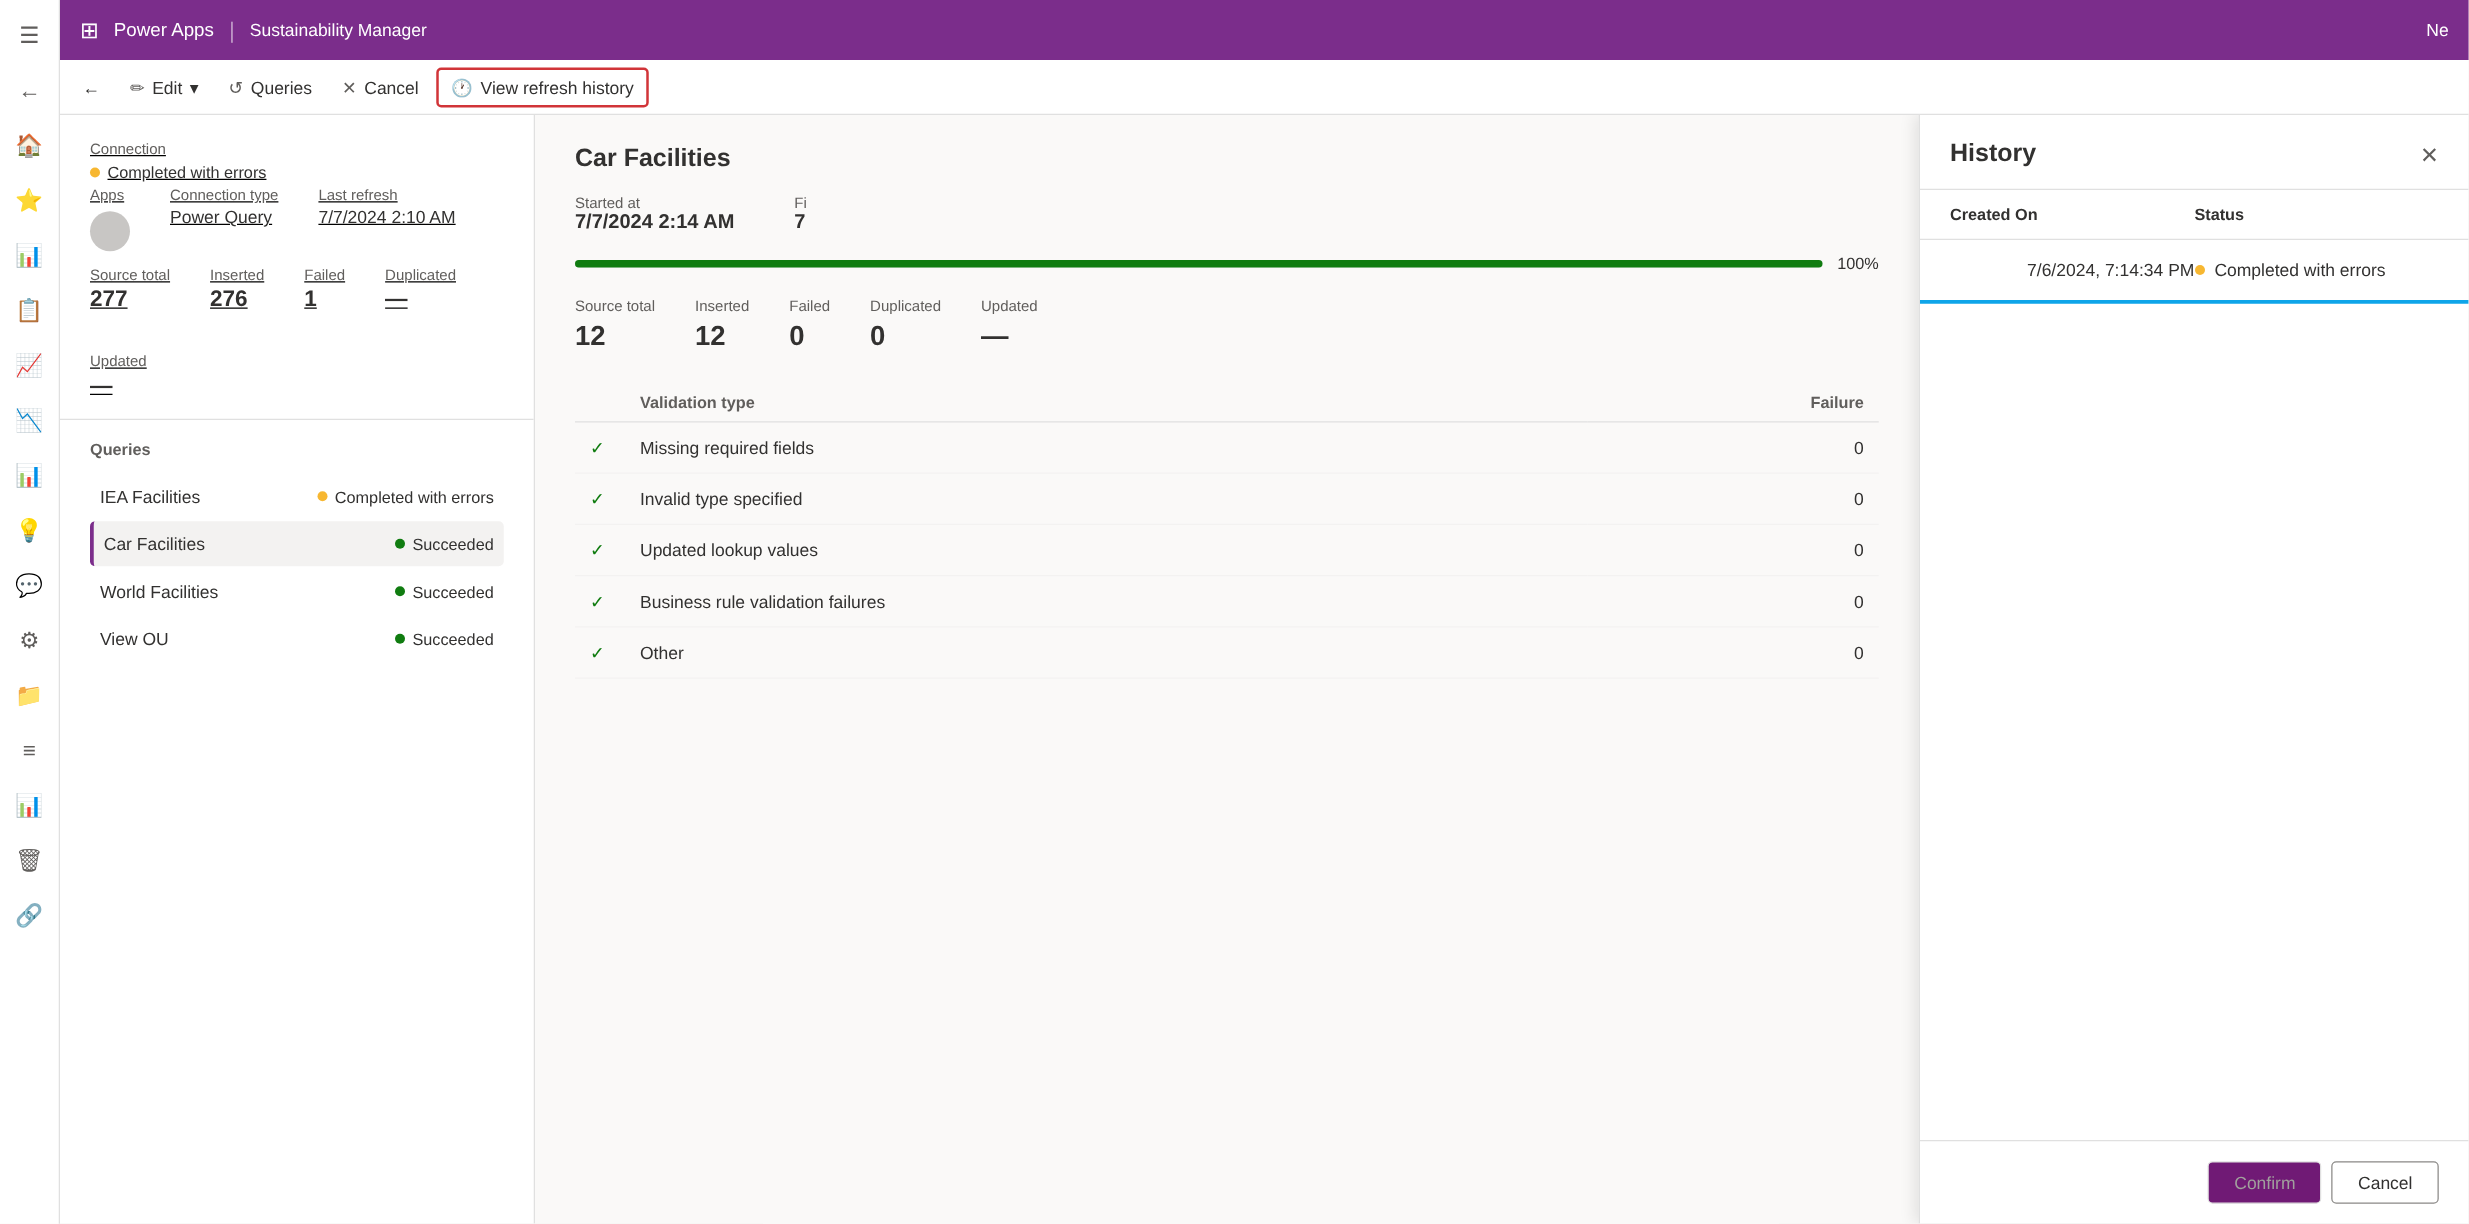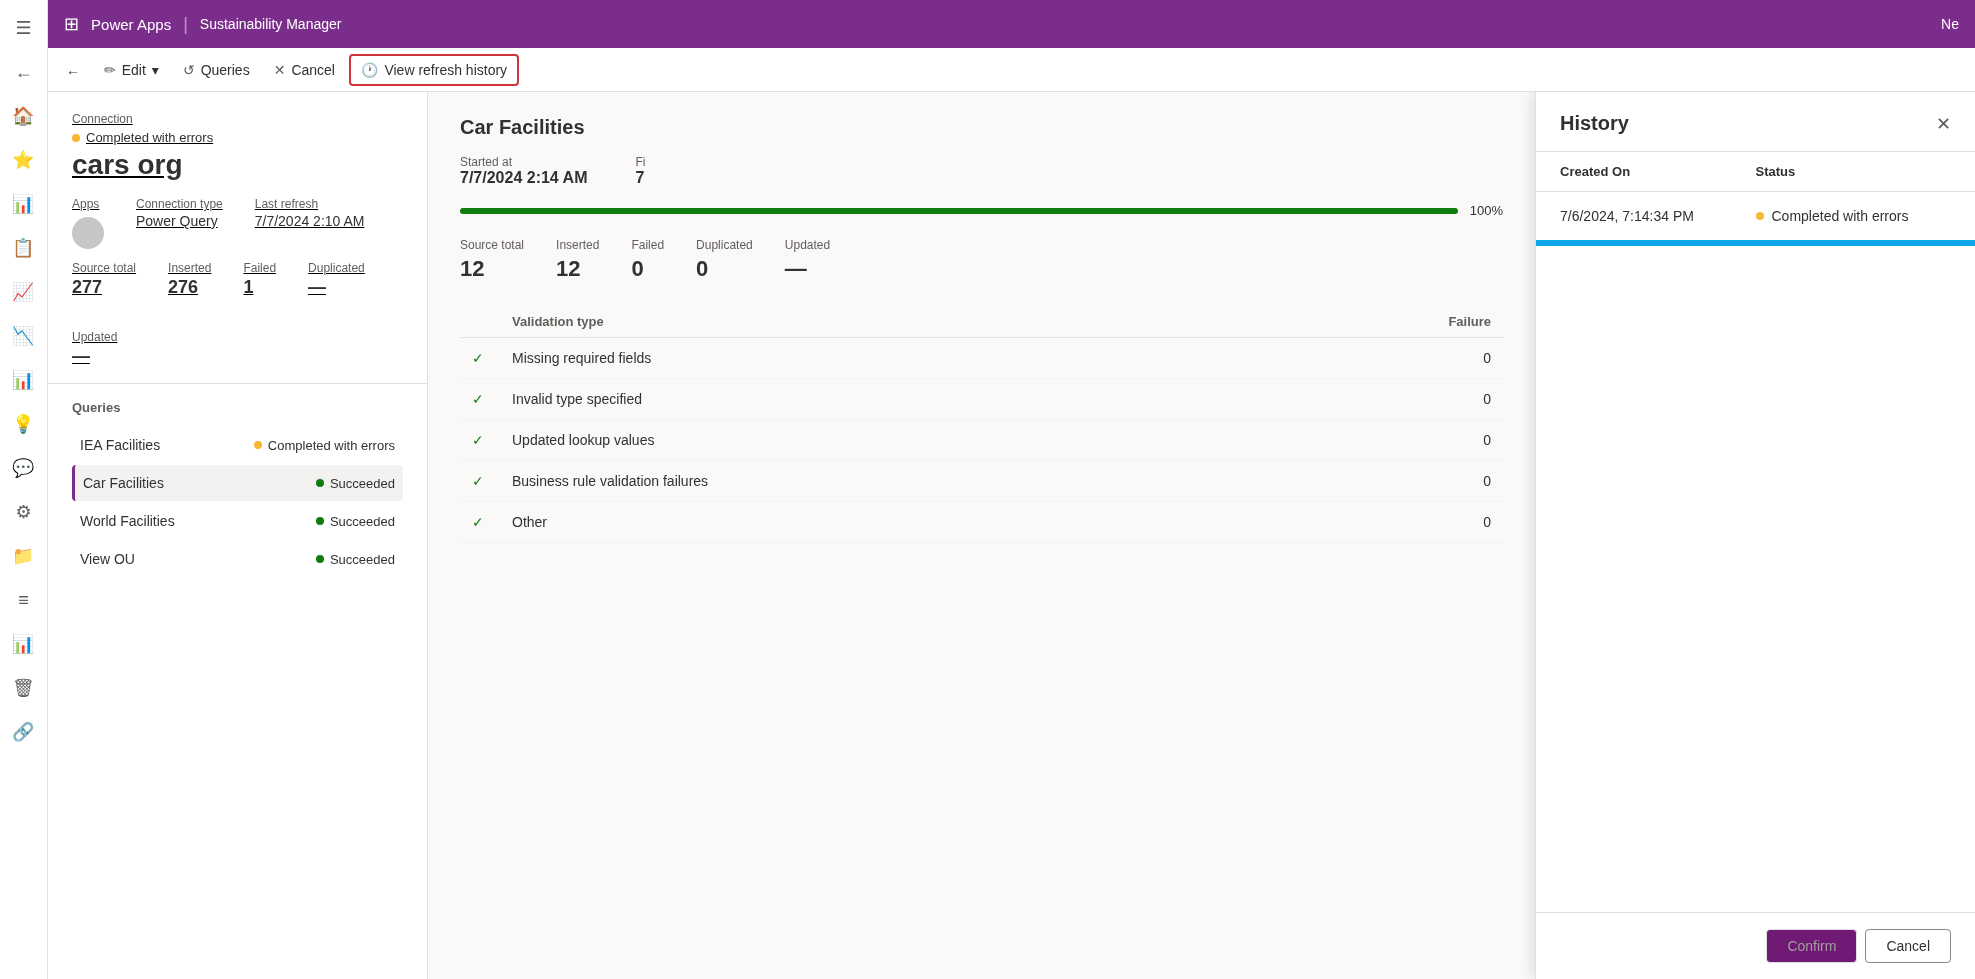--- a/index.html
+++ b/index.html
@@ -279,21 +279,22 @@
       font-weight: 600;
       color: #323130;
     }
     .history-col-created { flex: 1; }
     .history-col-status { flex: 1; }
 
     .history-row {
       display: flex;
       align-items: center;
       padding: 16px 24px;
-      border-bottom: 6px solid #0ea5e9;
+      border-bottom: 3px solid #0ea5e9;
+      text-align: right;
     }
     .history-created { flex: 1; font-size: 14px; color: #323130; }
     .history-status { flex: 1; display: flex; align-items: center; gap: 8px; font-size: 14px; color: #323130; }
 
     .history-footer {
       margin-top: auto;
       display: flex;
       justify-content: flex-end;
       gap: 8px;
       padding: 16px 24px;
@@ -376,21 +377,20 @@
   <div class="content-area">
 
     <div class="left-panel">
 
       <div class="connection-header">
         <div class="connection-label">Connection</div>
         <div class="connection-status">
           <div class="status-dot status-dot-yellow"></div>
           <span class="status-text-small">Completed with errors</span>
         </div>
-        <div class="connection-title">cars org</div>
 
         <div class="meta-row">
           <div class="meta-item">
             <span class="meta-label">Apps</span>
             <div class="owner-avatar"></div>
           </div>
           <div class="meta-item">
             <span class="meta-label">Connection type</span>
             <span class="meta-value">Power Query</span>
           </div>

